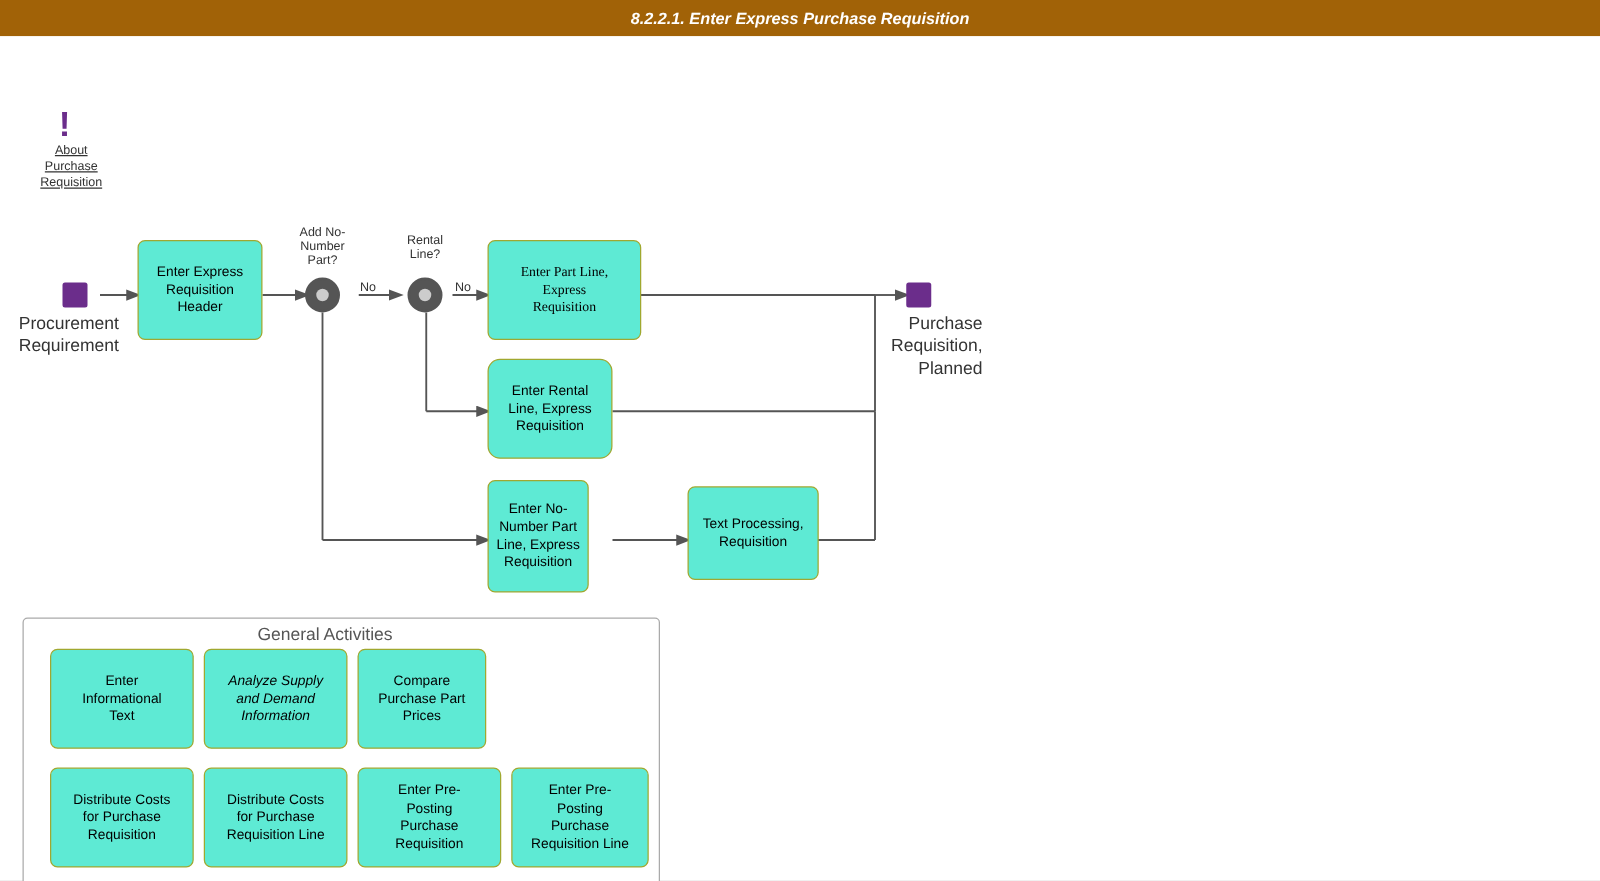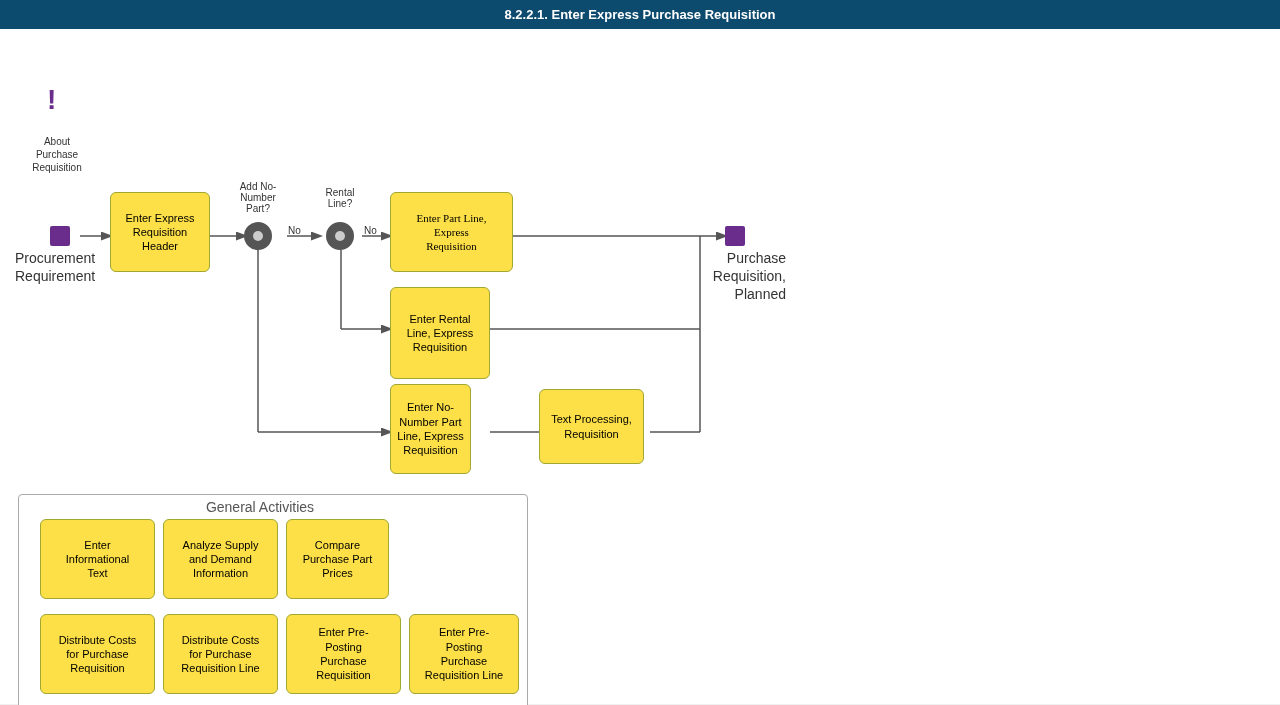--- a/index.html
+++ b/index.html
@@ -6,37 +6,38 @@
     body {
       width: 1280px;
       height: 705px;
       background: #f0f0f0;
       font-family: Arial, sans-serif;
       font-size: 11px;
       overflow: hidden;
       position: relative;
     }
     #header {
-      background: #0c4a6e;
+      background: #a16207;
       color: white;
       text-align: center;
       padding: 7px;
       font-size: 13px;
       font-weight: bold;
       width: 100%;
+      font-style: italic;
     }
     #main-area {
       position: relative;
       width: 100%;
       height: calc(100% - 30px);
       background: white;
     }
     .activity-box {
       position: absolute;
-      background: #fde047;
+      background: #5eead4;
       border: 1px solid #a0a830;
       border-radius: 6px;
       display: flex;
       align-items: center;
       justify-content: center;
       text-align: center;
       padding: 6px;
       font-size: 11px;
       line-height: 1.3;
       cursor: pointer;
@@ -156,21 +157,21 @@
     <line x1="650" y1="403" x2="700" y2="403" stroke="#555" stroke-width="1.5"></line>
     <line x1="700" y1="300" x2="700" y2="403" stroke="#555" stroke-width="1.5"></line>
     <defs>
       <marker id="arrow" markerWidth="8" markerHeight="8" refX="6" refY="3" orient="auto">
         <path d="M0,0 L0,6 L8,3 z" fill="#555"></path>
       </marker>
     </defs>
   </svg>
 
   <div class="exclaim-icon" style="left:47px; top:55px;">!</div>
-  <div class="about-label" style="left:12px; top:106px; width:90px;">About<br>Purchase<br>Requisition</div>
+  <div class="about-label" style="left:12px; top:85px; width:90px;text-decoration:underline;">About<br>Purchase<br>Requisition</div>
 
   <div class="start-event" style="left:50px; top:197px;"></div>
   <div class="proc-req-label" style="left:15px; top:220px; width:80px;">Procurement<br>Requirement</div>
 
   <div class="activity-box" style="left:110px; top:163px; width:100px; height:80px;">
     Enter Express<br>Requisition<br>Header
   </div>
 
   <div class="gateway" style="left:244px; top:193px;">
     <div class="gateway-inner"></div>
@@ -181,42 +182,42 @@
   <div class="gateway" style="left:326px; top:193px;">
     <div class="gateway-inner"></div>
   </div>
   <div class="label" style="left:315px; top:158px; width:50px;">Rental<br>Line?</div>
   <div class="label" style="left:364px; top:196px;">No</div>
 
   <div class="activity-box" style="left:390px; top:163px; width:123px; height:80px;font-family:Liberation Serif, serif;">
     Enter Part Line,<br>Express<br>Requisition
   </div>
 
-  <div class="activity-box" style="left:390px; top:258px; width:100px; height:92px;">
+  <div class="activity-box" style="left:390px; top:258px; width:100px; height:80px;border-radius:10px;">
     Enter Rental<br>Line, Express<br>Requisition
   </div>
 
   <div class="activity-box" style="left:390px; top:355px; width:81px; height:90px;">
     Enter No-<br>Number Part<br>Line, Express<br>Requisition
   </div>
 
-  <div class="activity-box" style="left:539px; top:360px; width:105px; height:75px;">
+  <div class="activity-box" style="left:550px; top:360px; width:105px; height:75px;">
     Text Processing,<br>Requisition
   </div>
 
   <div class="end-event" style="left:725px; top:197px;"></div>
   <div class="proc-req-label" style="left:706px; top:220px; width:80px;">Purchase<br>Requisition,<br>Planned</div>
 
   <div class="general-activities-box" style="left:18px; top:465px; width:510px; height:228px;"></div>
   <div class="general-activities-title" style="left:200px; top:470px; width:120px;">General Activities</div>
 
   <div class="activity-box" style="left:40px; top:490px; width:115px; height:80px;text-align:center;">
     Enter<br>Informational<br>Text
   </div>
-  <div class="activity-box" style="left:163px; top:490px; width:115px; height:80px;">
+  <div class="activity-box" style="left:163px; top:490px; width:115px; height:80px;font-style:italic;">
     Analyze Supply<br>and Demand<br>Information
   </div>
   <div class="activity-box" style="left:286px; top:490px; width:103px; height:80px;">
     Compare<br>Purchase Part<br>Prices
   </div>
   <div class="activity-box" style="left:40px; top:585px; width:115px; height:80px;">
     Distribute Costs<br>for Purchase<br>Requisition
   </div>
   <div class="activity-box" style="left:163px; top:585px; width:115px; height:80px;">
     Distribute Costs<br>for Purchase<br>Requisition Line

